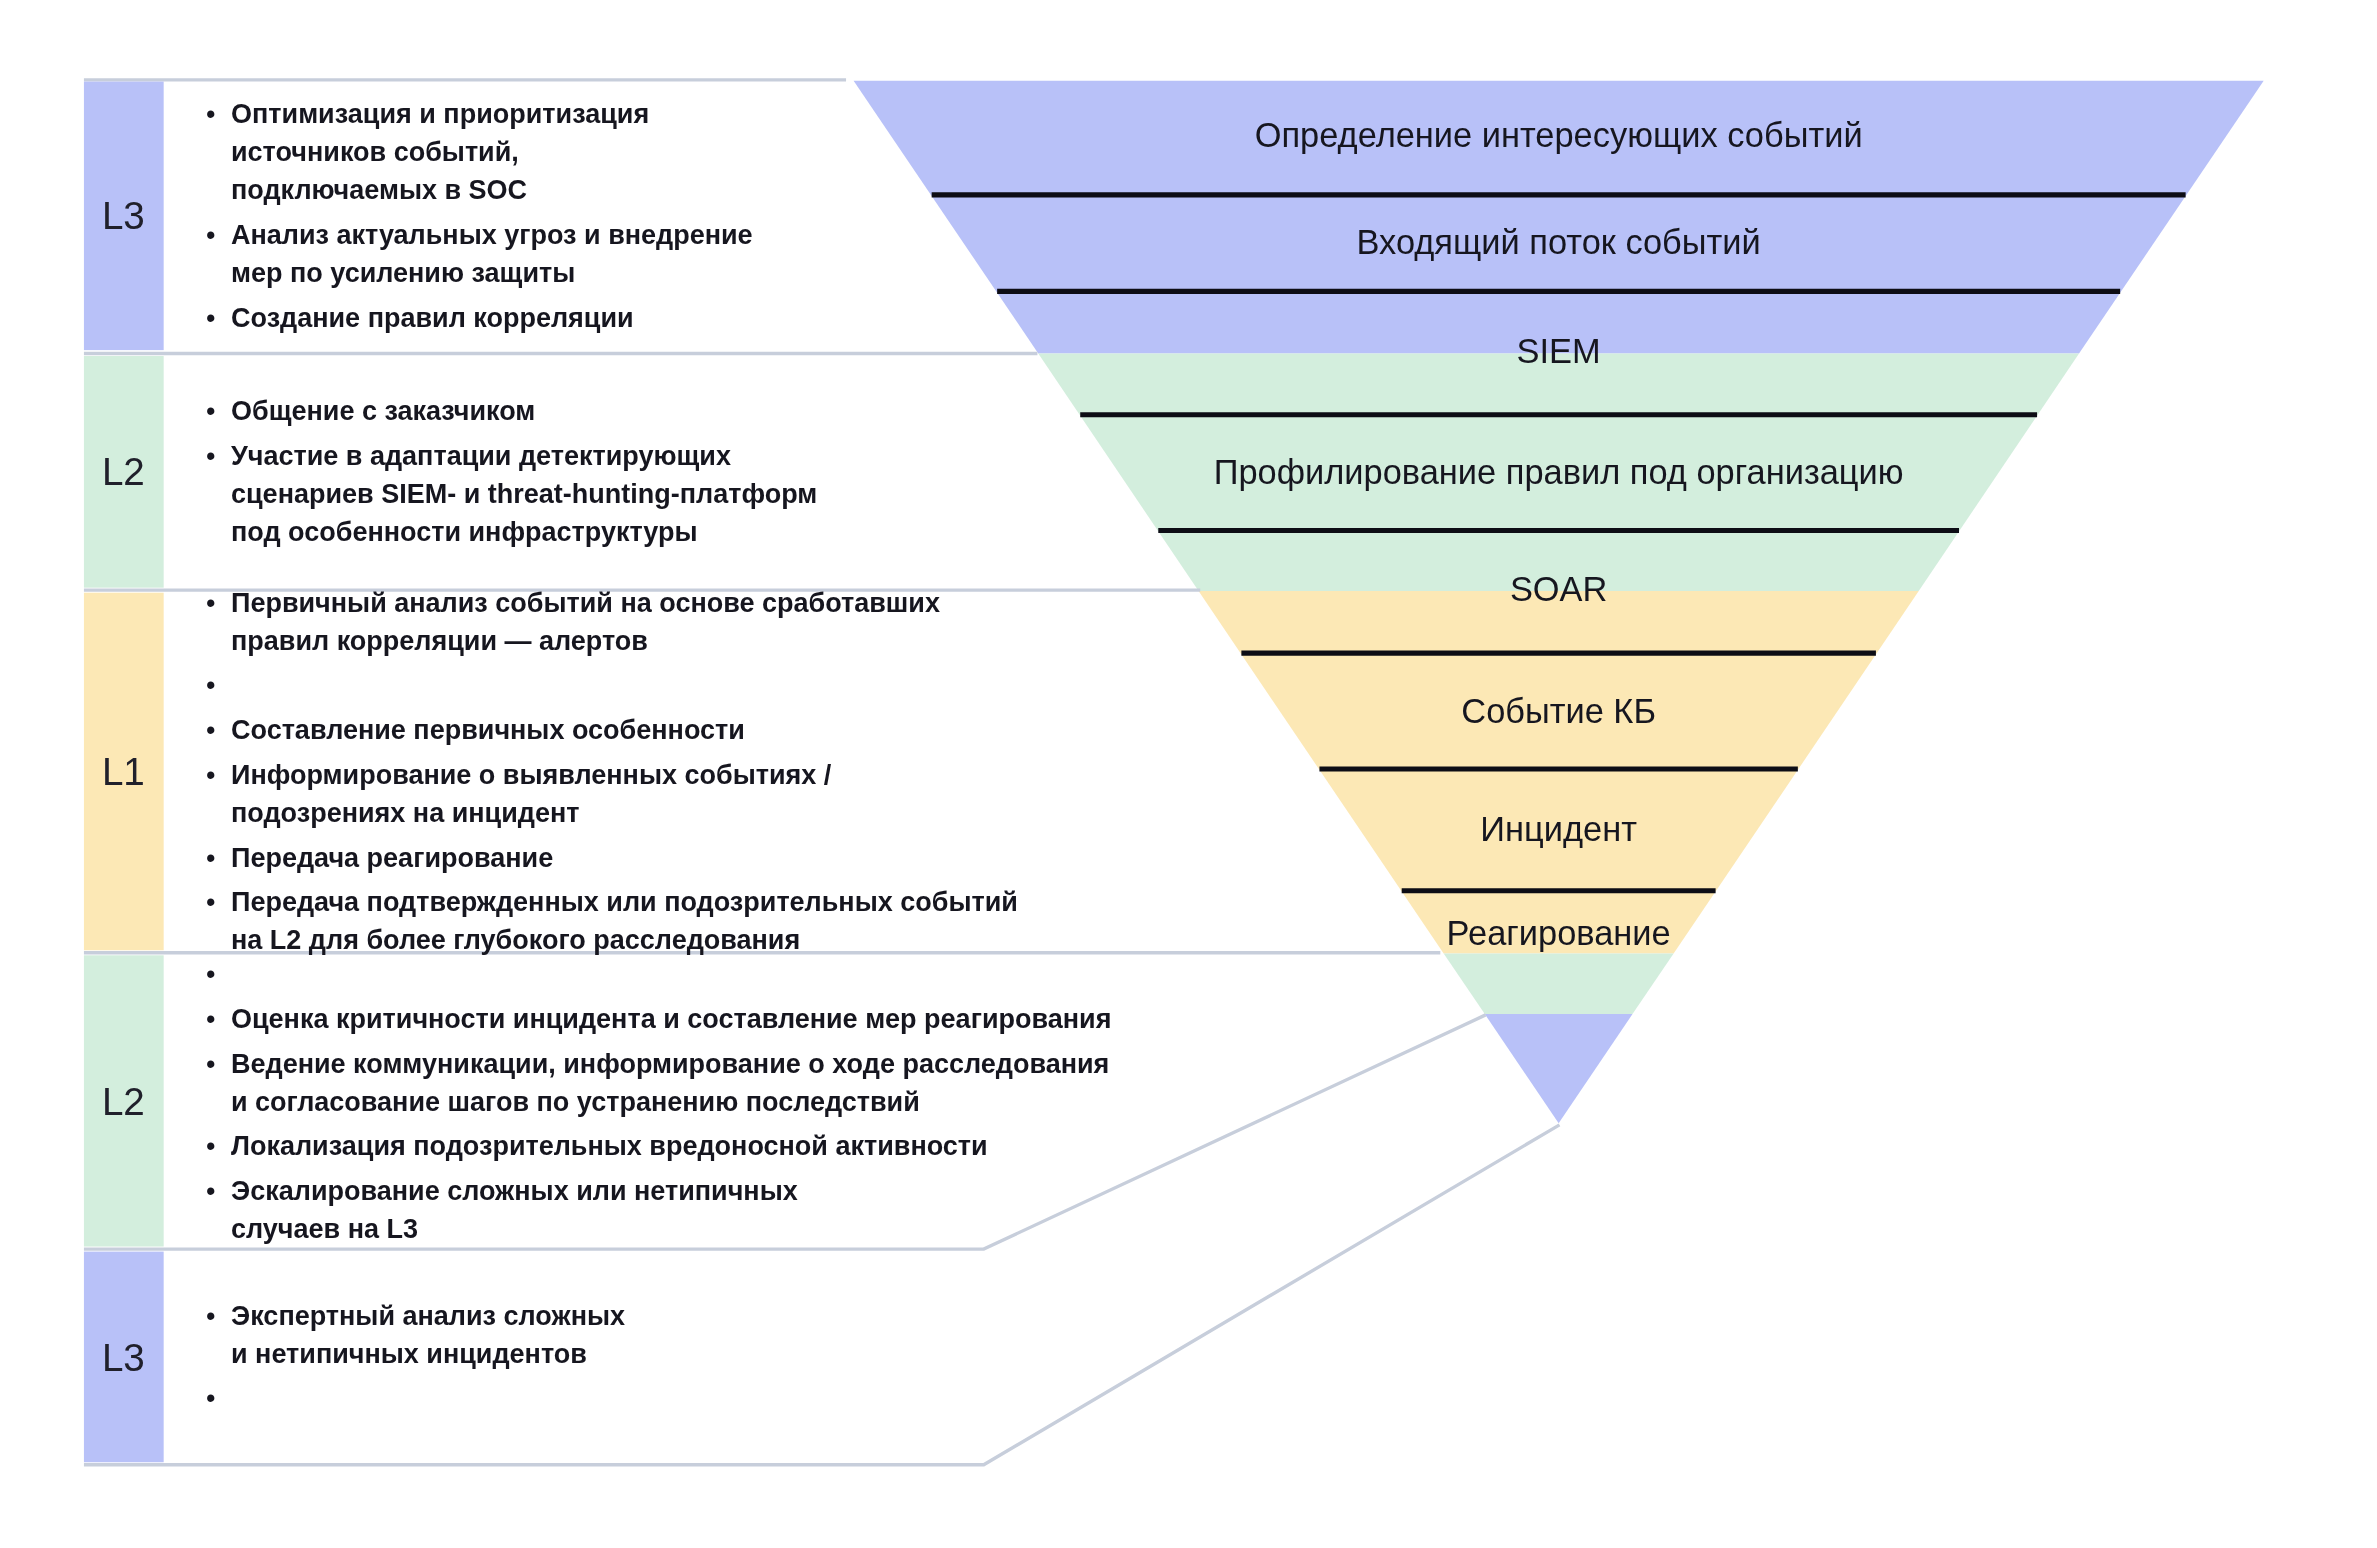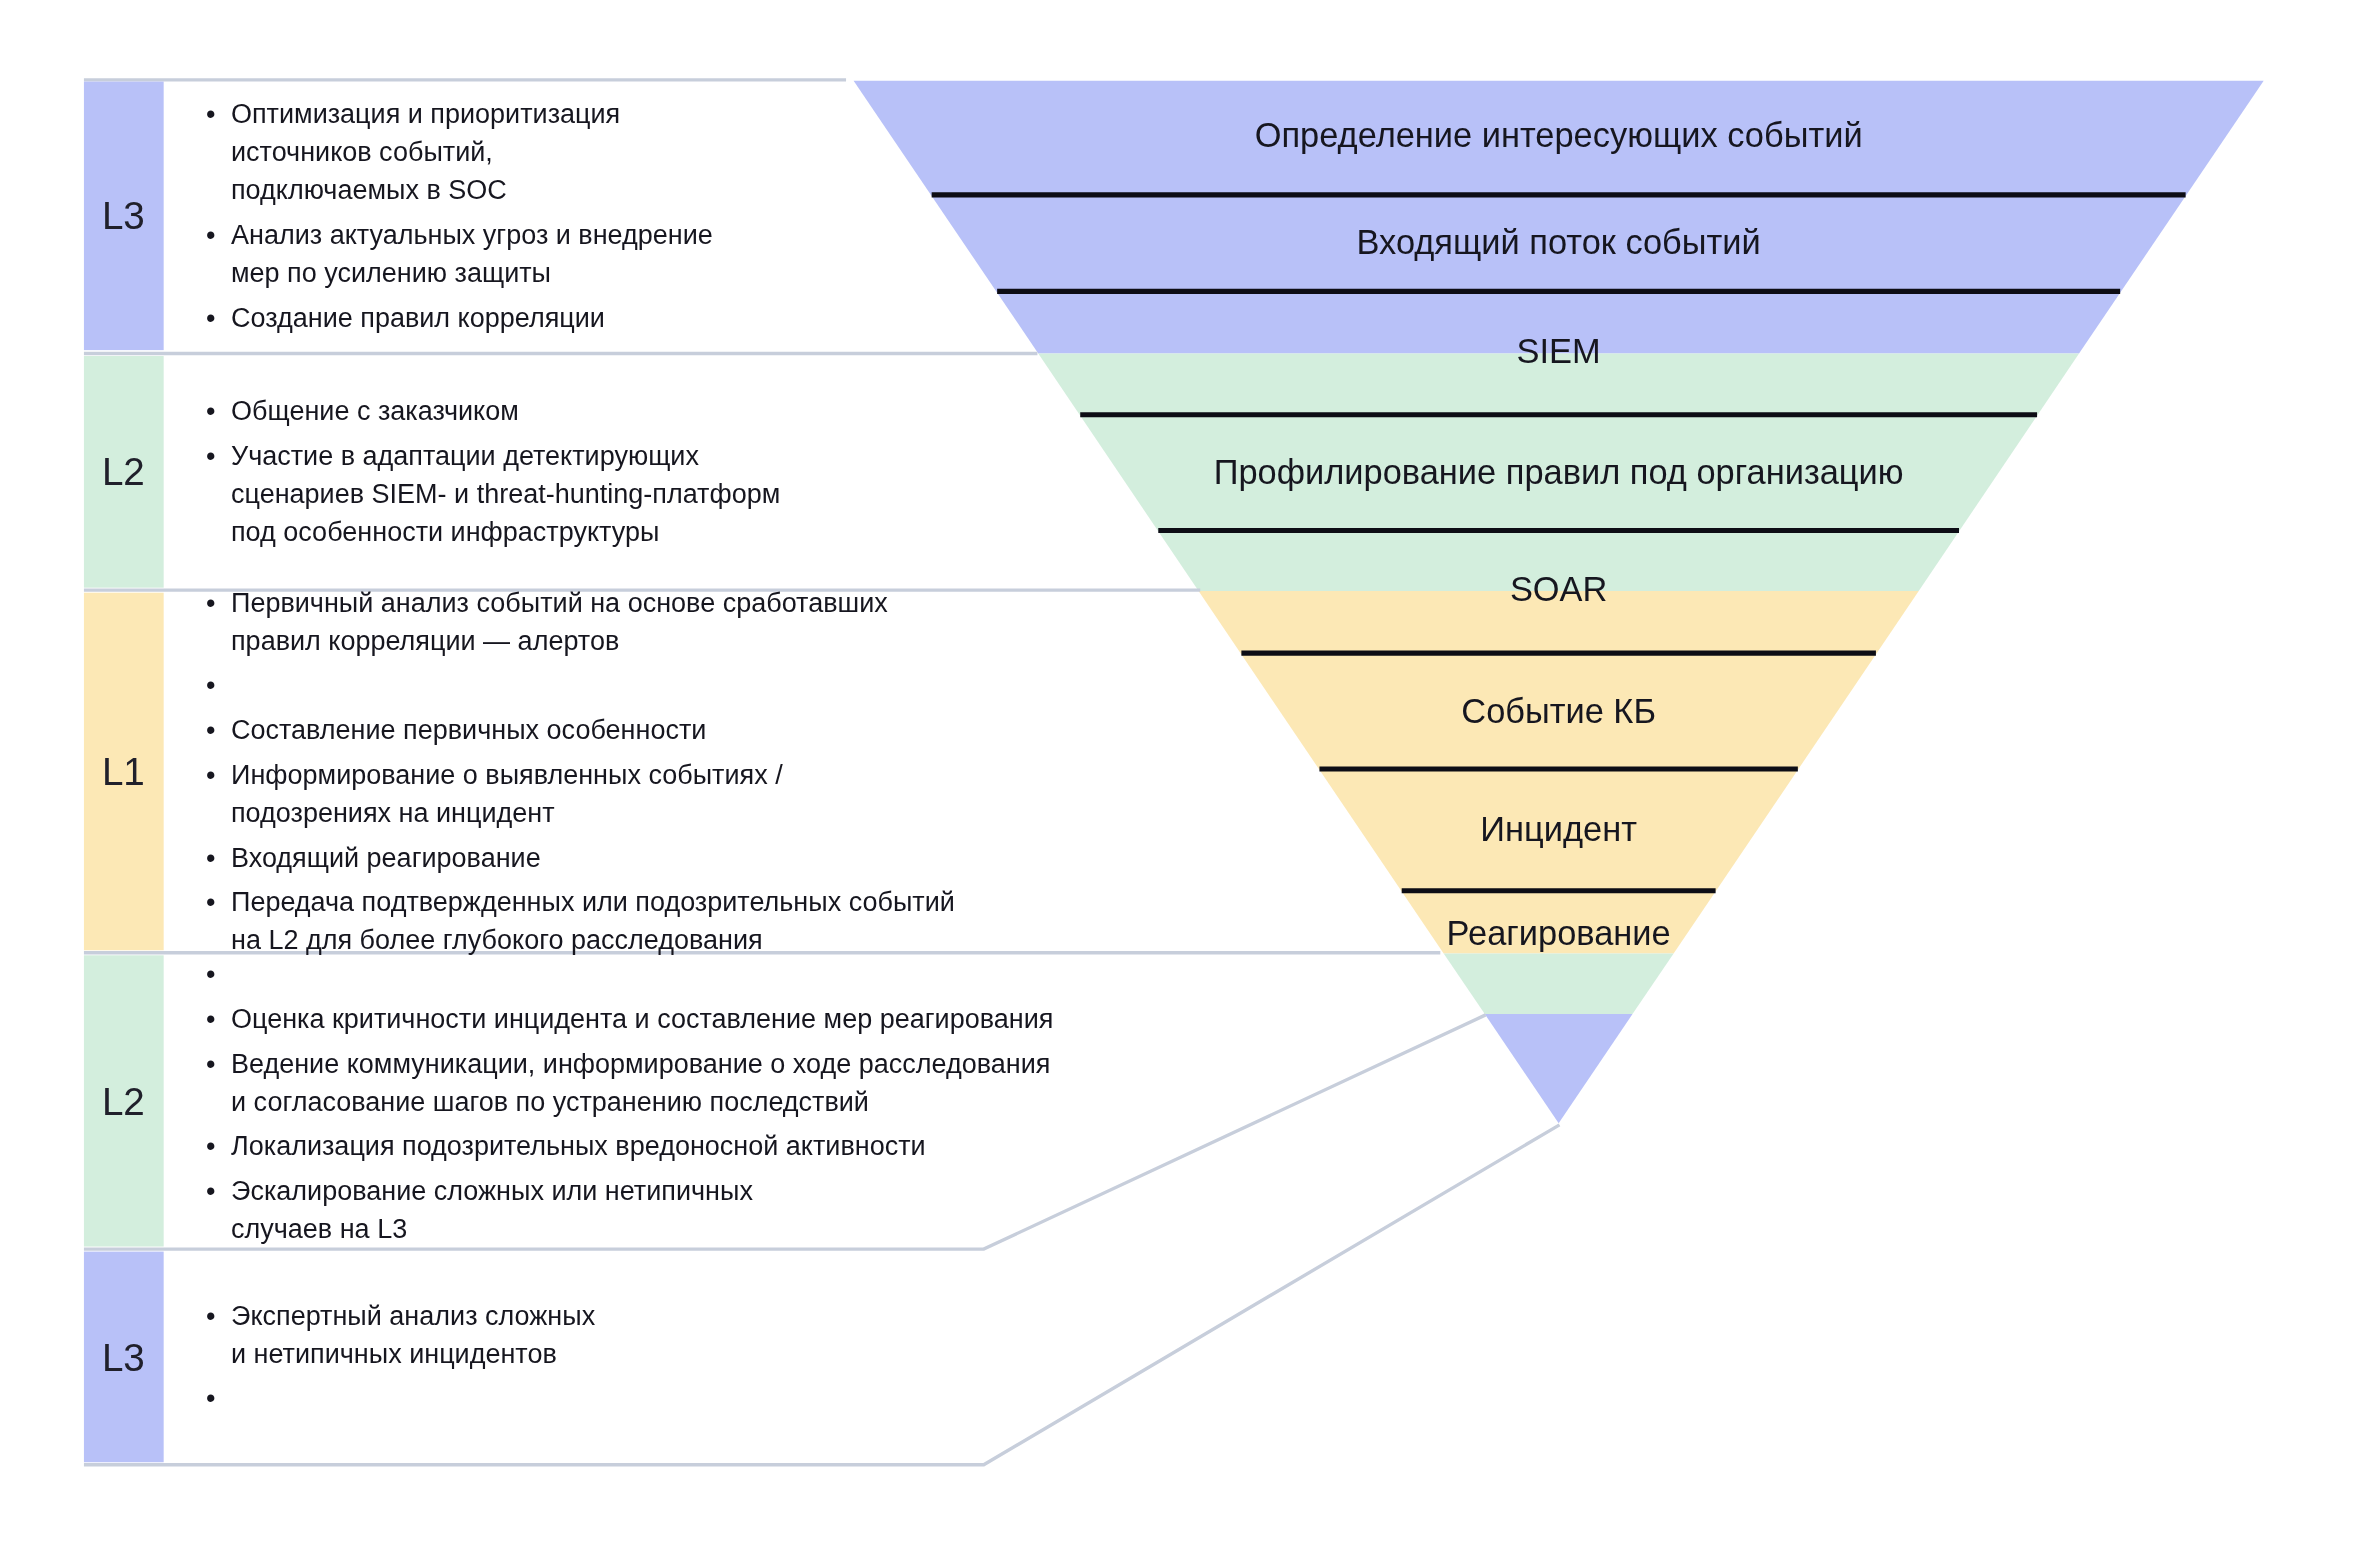--- a/index.html
+++ b/index.html
@@ -50,20 +50,21 @@
     color: #16161f;
   }
   ul.bullets li .dot {
     flex: 0 0 auto;
     width: 25px;
     text-align: left;
     color: #16161f;
   }
   ul.bullets li .bt {
     white-space: pre-line;
+    font-weight: bold;
   }
 </style>
 </head>
 <body>
 
 <div id="canvas">
 
   <svg id="funnel-svg" width="2377" height="1548" viewBox="0 0 2832 1844">
 
     <polygon points="1017,96 2697,96 2477,421 1237,421" fill="#b8c1f8"></polygon>
@@ -158,21 +159,21 @@
           <span class="dot">•</span>
           <span class="bt">Составление первичных особенности</span>
         </li>
       <li>
           <span class="dot">•</span>
           <span class="bt">Информирование о выявленных событиях /
 подозрениях на инцидент</span>
         </li>
       <li>
           <span class="dot">•</span>
-          <span class="bt">Входящий реагирование</span>
+          <span class="bt">Передача реагирование</span>
         </li>
       <li>
           <span class="dot">•</span>
           <span class="bt">Передача подтвержденных или подозрительных событий
 на L2 для более глубокого расследования</span>
         </li>
     </ul>
   </div>
 
   <div class="row-content" style="top:955px;height:293px;">

